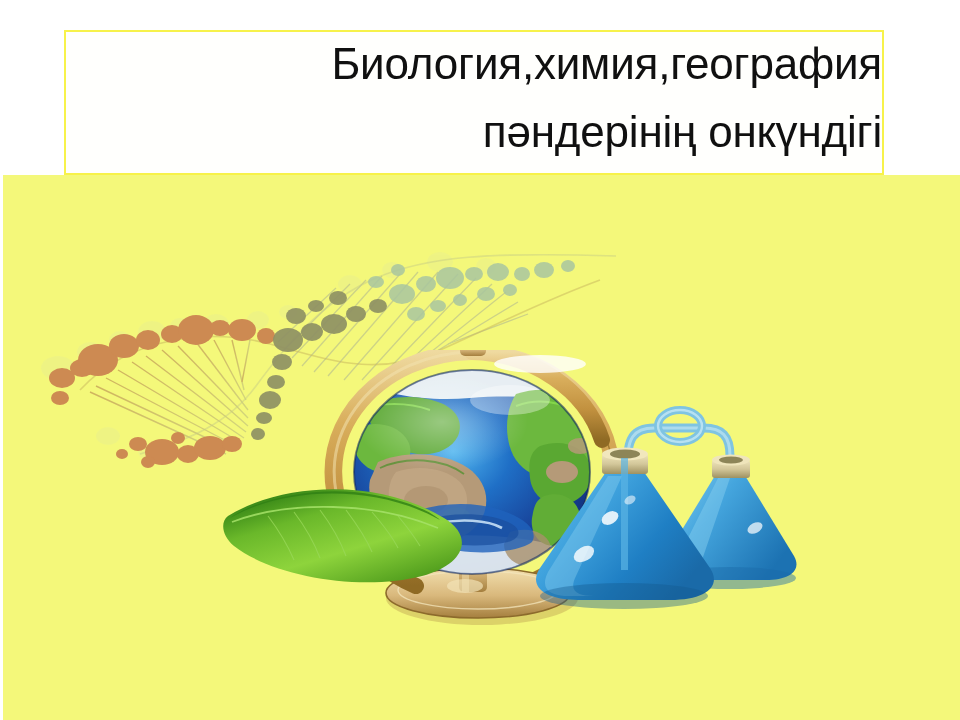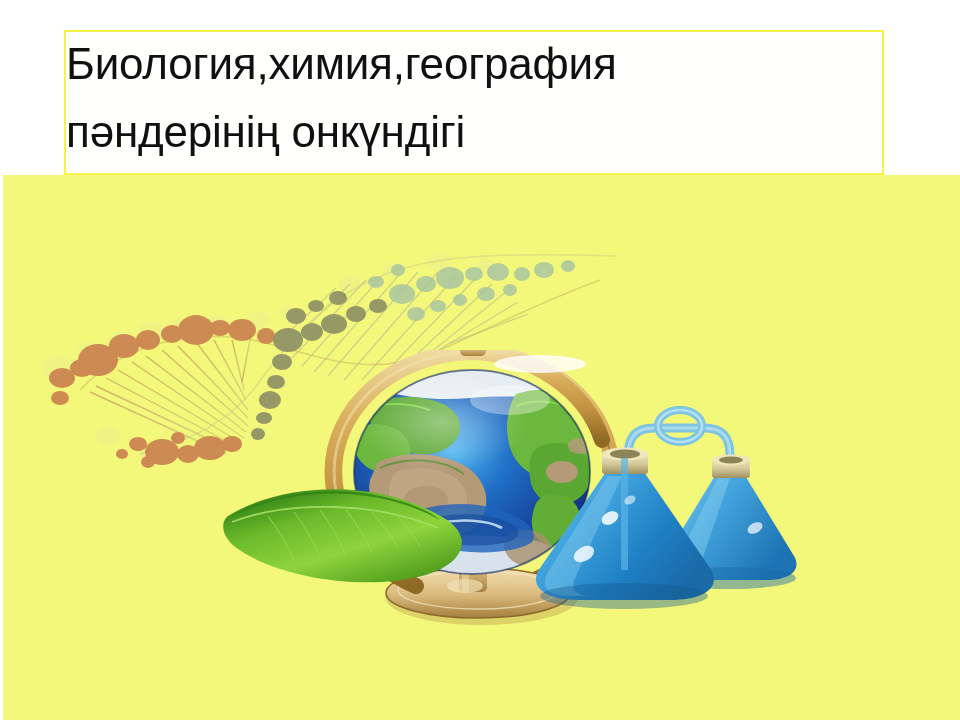--- a/index.html
+++ b/index.html
@@ -43,21 +43,21 @@
     border: 2px solid #f7f24a;
     box-sizing: border-box;
     overflow: hidden;
     z-index: 5;
   }
   #title-text {
     position: absolute;
     left: 0;
     top: -2px;
     width: 100%;
-    text-align: left;
+    text-align: right;
     font-family: "Liberation Sans", sans-serif;
     font-size: 44px;
     line-height: 68px;
     font-weight: 400;
     color: #101010;
     letter-spacing: -0.2px;
     white-space: pre-line;
   }
 
   

